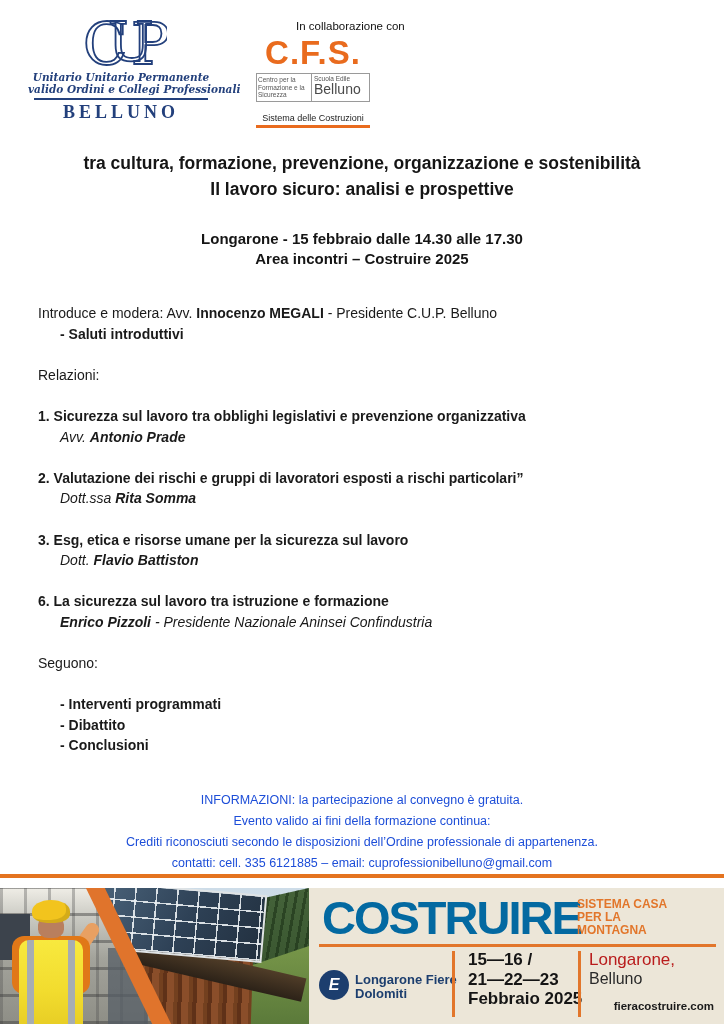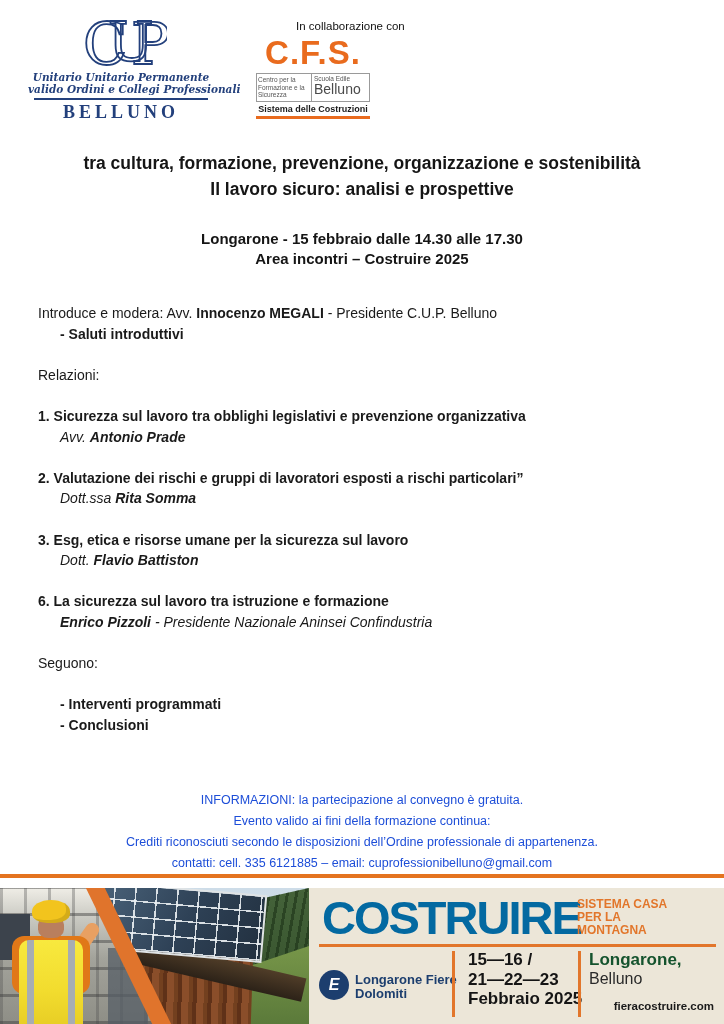--- a/index.html
+++ b/index.html
@@ -17,21 +17,21 @@
 
   .cfs{position:absolute;left:256px;top:20px;width:114px;text-align:center;}
   .cfs-collab{font-size:11.5px;font-weight:normal;color:#111;margin-bottom:4px;white-space:nowrap;margin-left:40px;}
   .cfs-acronym{font-size:33px;font-weight:bold;color:#e96b1e;letter-spacing:1px;line-height:34px;}
   .cfs-table{display:flex;border:1px solid #9a9a9a;margin-top:3px;background:#fff;}
   .cfs-cell-l{flex:0 0 52px;border-right:1px solid #9a9a9a;padding:2px 1px;
               font-size:6.5px;line-height:7.5px;color:#555;text-align:left;}
   .cfs-cell-r{flex:1;padding:1px 1px 0 2px;text-align:left;}
   .cfs-scuola{font-size:6.5px;color:#555;line-height:7px;}
   .cfs-belluno{font-size:14px;color:#4a4a4a;line-height:15px;}
-  .cfs-sistema{font-size:9px;font-weight:bold;color:#1c1c1c;margin-top:2px;white-space:nowrap;}
+  .cfs-sistema{font-size:9px;font-weight:normal;color:#1c1c1c;margin-top:11px;white-space:nowrap;}
   .cfs-bar{height:3px;background:#e96b1e;margin-top:2px;}
 
   
   .title{position:absolute;left:0;right:0;top:150px;text-align:center;
          font-weight:bold;font-size:17.5px;line-height:26px;color:#151515;}
   .event{position:absolute;left:0;right:0;top:229px;text-align:center;
          font-weight:bold;font-size:15px;line-height:20px;color:#151515;}
 
   
   .body{position:absolute;left:38px;right:30px;top:303px;font-size:14px;line-height:20.6px;}
@@ -100,21 +100,21 @@
   .tagline{position:absolute;left:268px;top:10px;font-weight:bold;font-size:12px;
            line-height:13px;color:#e2762b;}
   .cream-rule{position:absolute;left:10px;right:8px;top:56px;height:3px;background:#e2762b;}
   .lf-circle{position:absolute;left:10px;top:82px;width:30px;height:30px;border-radius:50%;
              background:#1c3e6e;color:#fff;display:flex;align-items:center;justify-content:center;
              font-weight:bold;font-style:italic;font-size:16px;}
   .lf-text{position:absolute;left:46px;top:85px;font-weight:bold;font-size:13px;line-height:14px;color:#1c3e6e;}
   .vdiv{position:absolute;top:63px;height:66px;width:3px;background:#e2762b;}
   .dates{position:absolute;left:153px;top:62px;font-weight:bold;font-size:17px;line-height:19.5px;color:#151515;margin-left:6px;}
   .loc{position:absolute;left:280px;top:62px;font-size:16px;line-height:19px;color:#2a2a2a;}
-  .loc .l1{font-weight:bold;font-size:17px;color:#14532d;}
+  .loc .l1{font-weight:normal;font-size:17px;color:#b91c1c;}
   .website{position:absolute;right:10px;top:112px;font-weight:bold;font-size:11.5px;color:#1a1a1a;}
 </style>
 </head>
 <body>
 
 <div class="page">
 
   <div class="cup">
     <svg width="92" height="60" viewBox="0 0 92 60">
       <text x="8" y="52" font-family="DejaVu Serif, serif" font-size="58" fill="#ffffff" stroke="#23407c" stroke-width="1.8">C</text>
@@ -178,20 +178,21 @@
 
     <div class="gapb">
       <div class="bold">6. La sicurezza sul lavoro tra istruzione e formazione</div>
       <div class="indent"><span class="bi">Enrico Pizzoli</span><span class="it"> - Presidente Nazionale Aninsei Confindustria</span></div>
     </div>
 
     <div class="gapb">Seguono:</div>
 
     <div>
       <div class="bold indent">- Interventi programmati</div>
+      <div class="bold indent">- Dibattito</div>
       <div class="bold indent">- Conclusioni</div>
     </div>
   </div>
 
   <div class="info">
     <div>INFORMAZIONI: la partecipazione al convegno è gratuita.</div>
     <div>Evento valido ai fini della formazione continua:</div>
     <div>Crediti riconosciuti secondo le disposizioni dell’Ordine professionale di appartenenza.</div>
     <div>contatti: cell. 335 6121885 – email: cuprofessionibelluno@gmail.com</div>
   </div>

